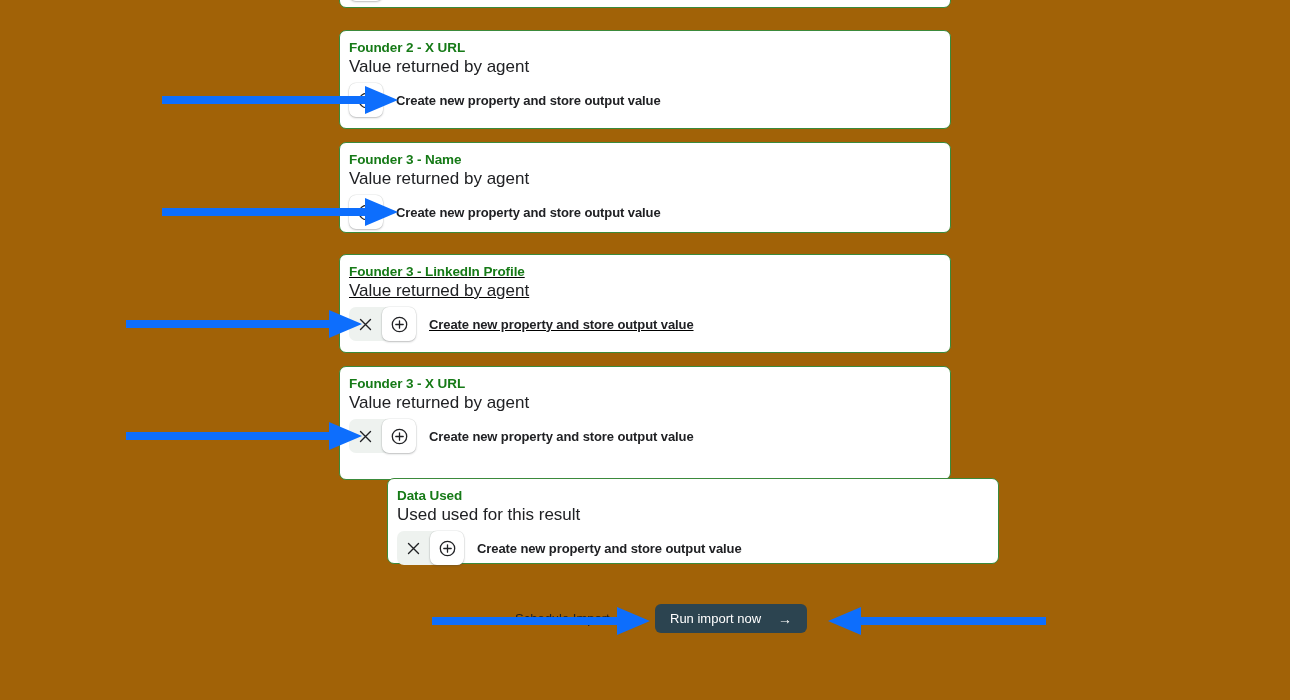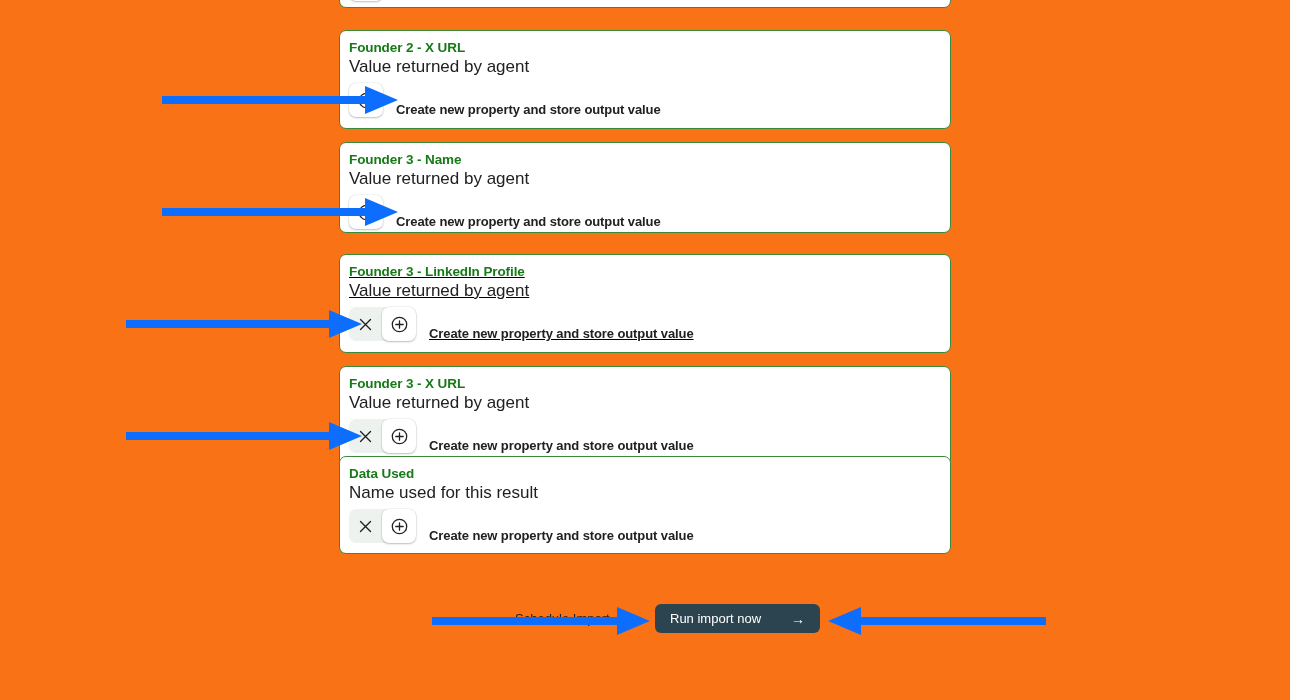--- a/index.html
+++ b/index.html
@@ -10,21 +10,21 @@
     height: 700px;
     overflow: hidden;
     font-family: "Liberation Sans", sans-serif;
     -webkit-font-smoothing: antialiased;
   }
 
   #page {
     position: relative;
     width: 1290px;
     height: 700px;
-    background: #f97316;
+    background: #a16207;
   }
 
   
   .card {
     position: absolute;
     left: 339px;
     width: 612px;
     box-sizing: border-box;
     background: #ffffff;
     border: 1.5px solid #3b8a3b;
@@ -43,21 +43,21 @@
   .card-sub {
     font-size: 17px;
     color: #202124;
     padding: 3px 0 0 9px;
     line-height: 15px;
     font-weight: normal;
   }
 
   .card-actions {
     display: flex;
-    align-items: flex-end;
+    align-items: center;
     padding: 9px 0 25px 9px;
   }
 
   
   .seg {
     display: flex;
     align-items: center;
     background: #eef2ef;
     border-radius: 7px;
     padding: 0;
@@ -111,21 +111,21 @@
     gap: 6px;
     font-size: 13px;
     color: #202124;
     white-space: nowrap;
   }
 
   .run-btn {
     position: absolute;
     display: flex;
     align-items: center;
-    gap: 30px;
+    gap: 17px;
     background: #2c4450;
     color: #ffffff;
     border: none;
     border-radius: 6px;
     font-size: 13px;
     font-family: "Liberation Sans", sans-serif;
     padding: 0 15px;
     height: 29px;
     cursor: pointer;
     white-space: nowrap;
@@ -220,23 +220,23 @@
           <svg width="17" height="17" viewBox="0 0 17 17" fill="none" aria-hidden="true">
             <circle cx="8.5" cy="8.5" r="7.2" stroke="#202124" stroke-width="1.3"></circle>
             <path d="M8.5 4.8v7.4M4.8 8.5h7.4" stroke="#202124" stroke-width="1.3" stroke-linecap="round"></path>
           </svg>
         </div>
       </div>
       <div class="action-label">Create new property and store output value</div>
     </div>
   </div>
 
-  <div class="card" style="top:456px; height:98px;">
+  <div class="card" style="top:478px; height:86px;margin-left:48px;">
     <div class="card-title">Data Used</div>
-    <div class="card-sub">Name used for this result</div>
+    <div class="card-sub">Used used for this result</div>
     <div class="card-actions">
       <div class="seg">
         <button class="seg-x" aria-label="remove">
           <svg width="13" height="13" viewBox="0 0 13 13" fill="none" aria-hidden="true">
             <path d="M1.5 1.5l10 10M11.5 1.5l-10 10" stroke="#202124" stroke-width="1.4" stroke-linecap="round"></path>
           </svg>
         </button>
         <div class="seg-plus">
           <svg width="17" height="17" viewBox="0 0 17 17" fill="none" aria-hidden="true">
             <circle cx="8.5" cy="8.5" r="7.2" stroke="#202124" stroke-width="1.3"></circle>

